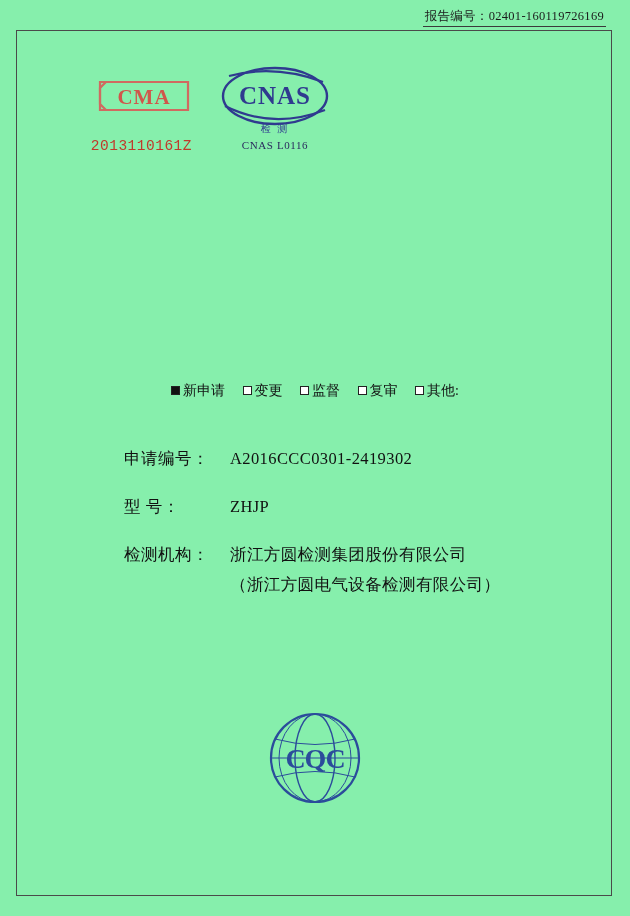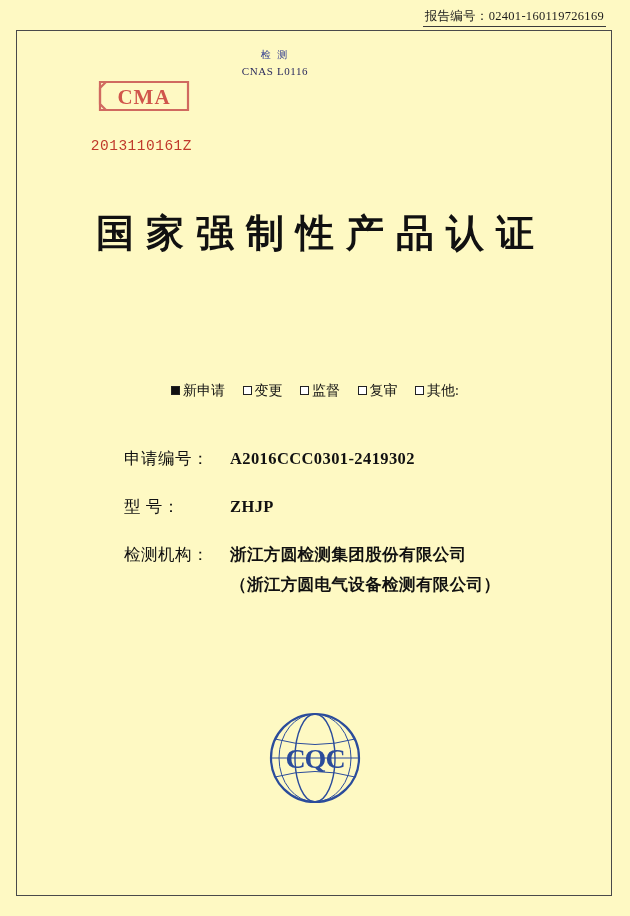--- a/index.html
+++ b/index.html
@@ -13,21 +13,21 @@
     font-family: "Liberation Serif", serif;
     color: #1a1a1a;
     position: relative;
     overflow: hidden;
   }
 
   .page {
     position: relative;
     width: 630px;
     height: 916px;
-    background: #fef9c3;
+    background: #86efac;
   }
 
   
   .report-no {
     position: absolute;
     top: 8px;
     right: 24px;
     font-size: 12.5px;
     letter-spacing: 0.3px;
     color: #1b1b1b;
@@ -178,21 +178,20 @@
   .field-label {
     width: 106px;
     flex: 0 0 106px;
     letter-spacing: 0.5px;
   }
   .field-label.spaced {
     letter-spacing: 0.5px;
   }
   .field-value {
     letter-spacing: 0.4px;
-    font-weight: bold;
   }
   .field-value.sub {
     display: block;
     margin-top: 8px;
     margin-left: 0px;
   }
   .org-wrap {
     display: block;
   }
 
@@ -224,27 +223,34 @@
         <svg width="96" height="40" viewBox="0 0 96 40" xmlns="http://www.w3.org/2000/svg">
           <path d="M4 6 L92 6 L92 34 L4 34 Z" fill="none" stroke="#d06a60" stroke-width="2.2"></path>
           <path d="M10 6 L4 12 L4 28 L10 34" fill="none" stroke="#d06a60" stroke-width="2.2"></path>
           <text x="48" y="28" font-family="Liberation Serif, serif" font-size="21" font-weight="bold" fill="#d0564b" text-anchor="middle" letter-spacing="1">CMA</text>
         </svg>
       </span>
       <div class="cma-code">2013110161Z</div>
     </div>
 
     <div class="cnas-block">
+      <div class="cnas-mark">
+        <svg width="128" height="74" viewBox="0 0 128 74" xmlns="http://www.w3.org/2000/svg">
+          <ellipse cx="64" cy="34" rx="52" ry="28" fill="none" stroke="#2f3a8f" stroke-width="2.4"></ellipse>
+          <path d="M18 14 Q64 2 112 20" fill="none" stroke="#2f3a8f" stroke-width="2.2"></path>
+          <path d="M14 44 Q62 68 114 48" fill="none" stroke="#2f3a8f" stroke-width="2.2"></path>
+          <text x="64" y="42" font-family="Liberation Serif, serif" font-size="25" font-weight="bold" fill="#2f3a8f" text-anchor="middle" letter-spacing="1">CNAS</text>
+        </svg>
+      </div>
       <div class="cnas-sub">检 测</div>
       <div class="cnas-id">CNAS L0116</div>
     </div>
 
   </div>
 
-  <div class="title-main">国家强制性产品认证</div>
 
   <div class="checkrow">
     <span class="opt"><span class="box checked"></span><span>新申请</span></span>
     <span class="opt"><span class="box"></span><span>变更</span></span>
     <span class="opt"><span class="box"></span><span>监督</span></span>
     <span class="opt"><span class="box"></span><span>复审</span></span>
     <span class="opt"><span class="box"></span><span>其他:</span></span>
   </div>
 
   <div class="fields">

